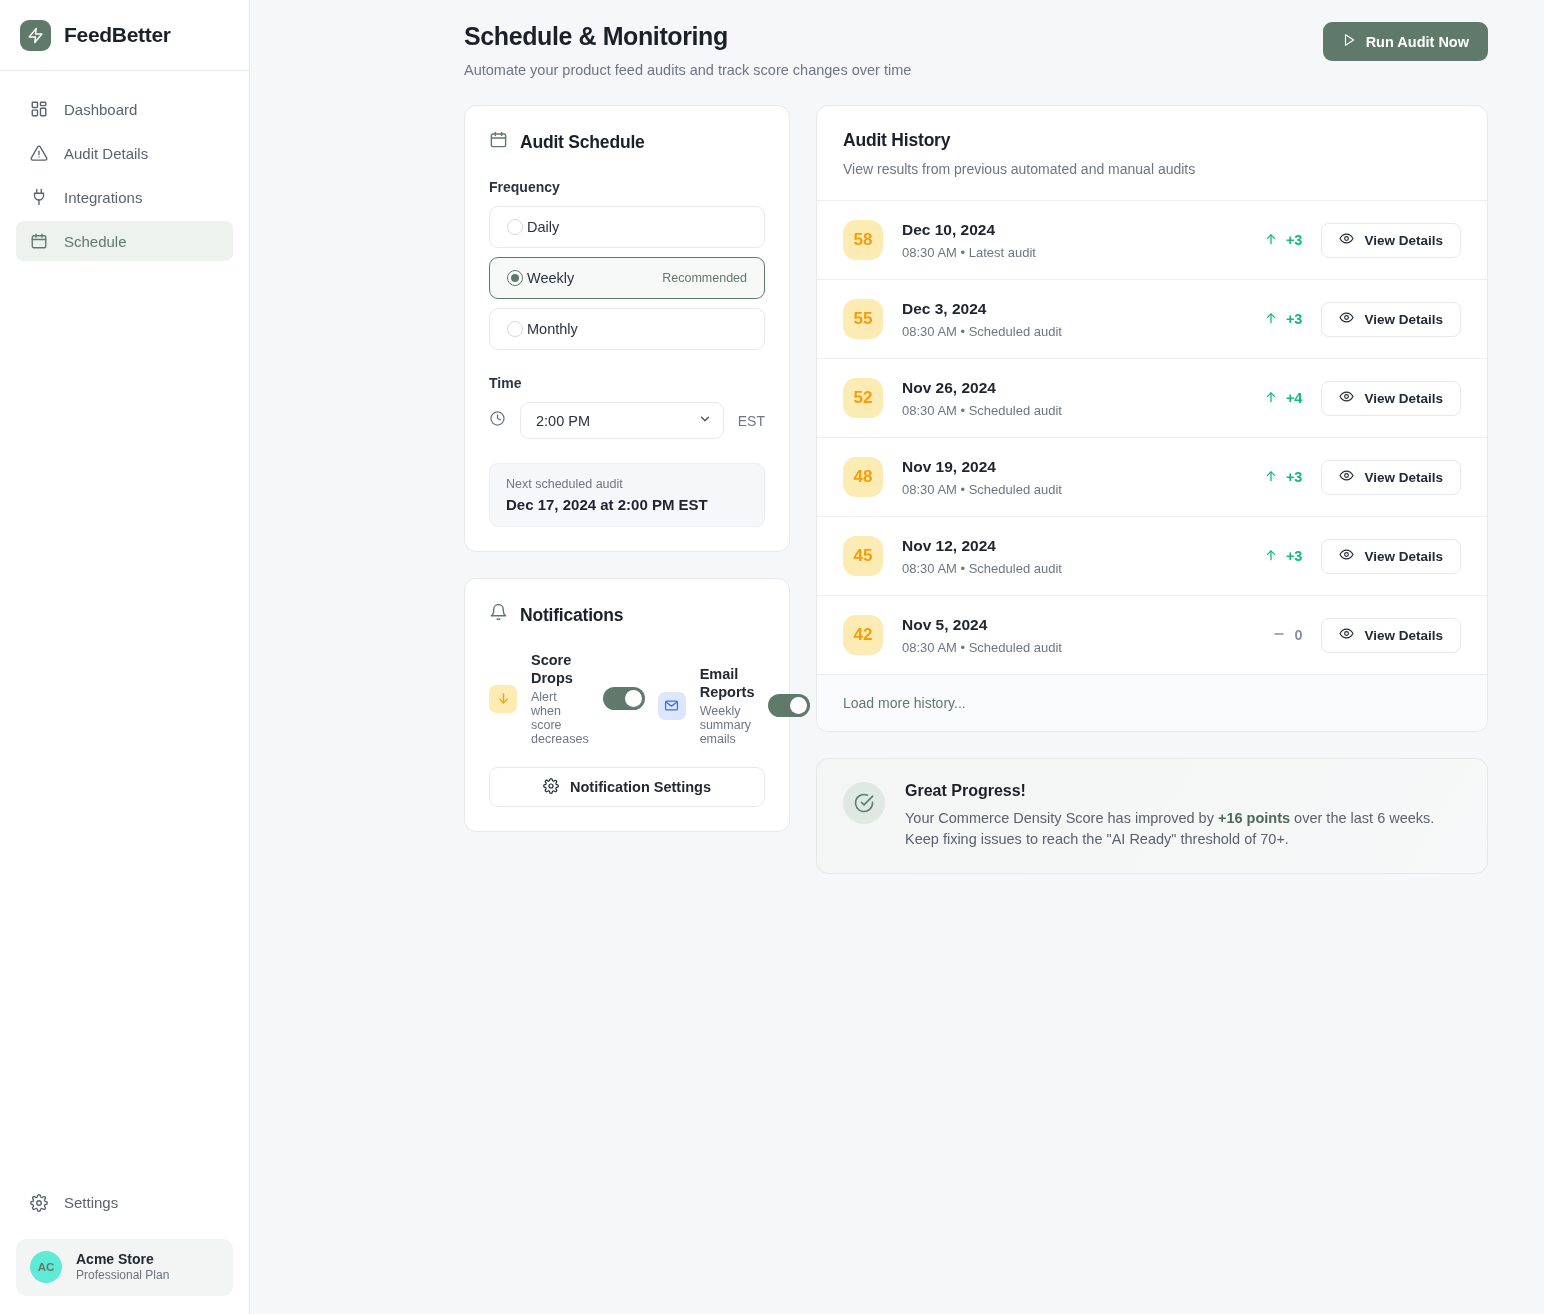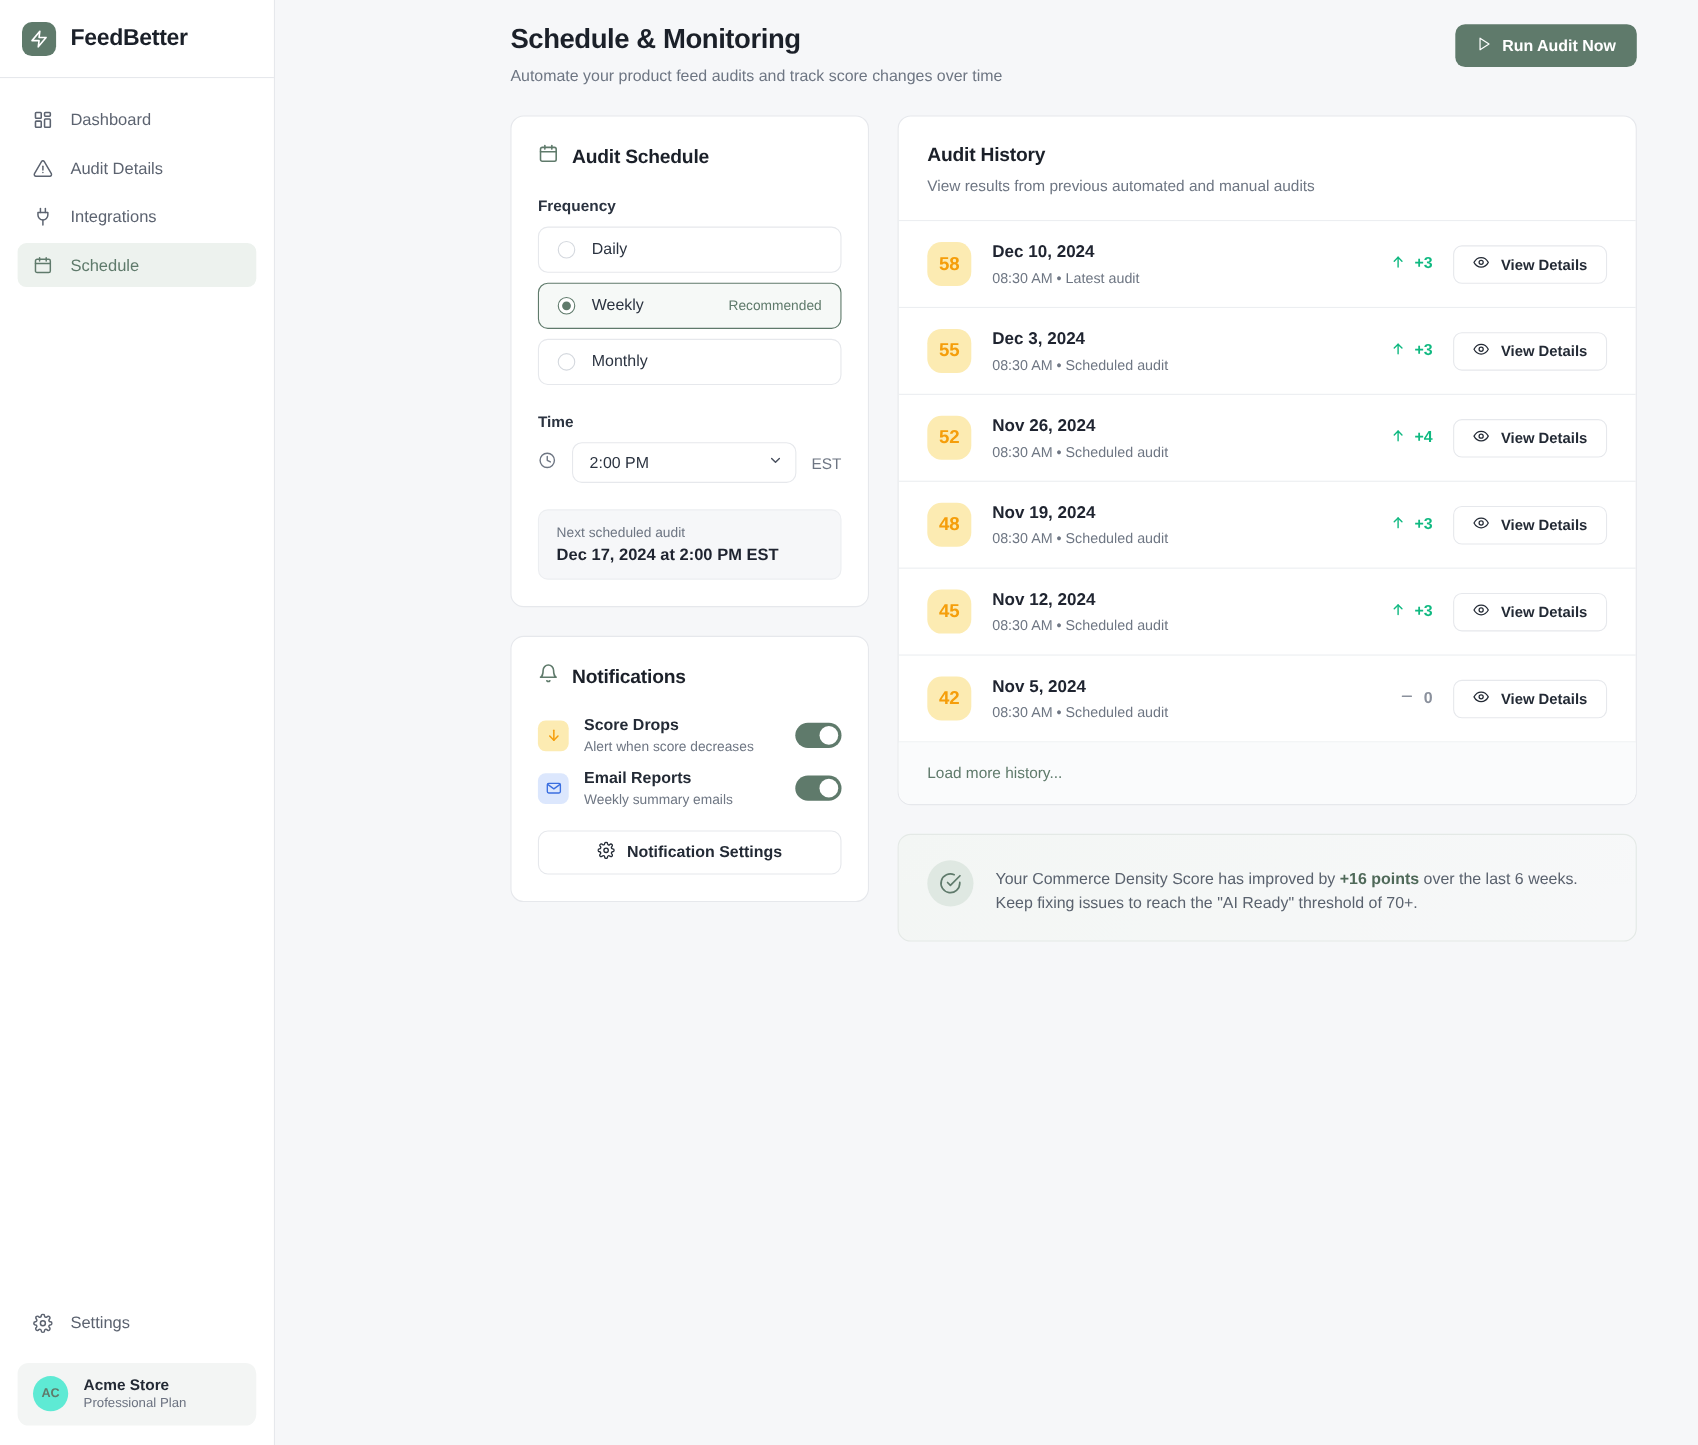--- a/index.html
+++ b/index.html
@@ -102,21 +102,21 @@
   .card{background:var(--card);border:1px solid var(--border);border-radius:12px;}
   .card-pad{padding:24px;}
   .card-title{
     display:flex;align-items:center;gap:12px;
     font-size:17.5px;font-weight:bold;color:#1B2029;letter-spacing:-0.2px;
   }
 
   .field-label{font-size:14px;font-weight:bold;color:#2B3340;margin:25px 0 11px 0;}
   .radio-list{display:flex;flex-direction:column;gap:9px;}
   .radio-row{
-    display:flex;align-items:center;gap:15px;
+    display:flex;align-items:center;gap:4px;
     height:42px;padding:0 17px;
     border:1px solid var(--border);border-radius:9px;
     font-size:14.5px;color:#2B3340;cursor:pointer;background:#fff;
   }
   .radio-row.selected{border:1.5px solid var(--sage);background:#F6F9F7;}
   .radio-dot{
     width:16px;height:16px;border-radius:50%;
     border:1.5px solid #D4D8DE;flex:none;background:#fff;
     display:flex;align-items:center;justify-content:center;
   }
@@ -138,21 +138,21 @@
   .sel-chev{position:absolute;right:12px;top:50%;transform:translateY(-50%);pointer-events:none;}
   .tz{font-size:14px;color:#6E7683;}
 
   .next-box{
     margin-top:24px;background:#F6F7F9;border:1px solid var(--border-soft);
     border-radius:9px;padding:13px 16px;
   }
   .next-label{font-size:12.5px;color:#6E7683;}
   .next-value{font-size:15px;font-weight:bold;color:#1F2430;margin-top:5px;}
 
-  .notif-list{margin-top:24px;display:flex;flex-direction:column;gap:13px;}
+  .notif-list{margin-top:24px;display:flex;flex-direction:row;gap:13px;align-items:flex-end;}
   .notif-row{display:flex;align-items:center;gap:14px;}
   .notif-ic{
     width:28px;height:28px;border-radius:7px;flex:none;
     display:flex;align-items:center;justify-content:center;
   }
   .notif-ic.amber{background:var(--amber-bg);}
   .notif-ic.blue{background:var(--blue-bg);}
   .notif-txt{flex:1;min-width:0;}
   .notif-title{font-size:14.5px;font-weight:bold;color:#232A35;line-height:1.25;}
   .notif-desc{font-size:12.5px;color:#6E7683;margin-top:3px;}
@@ -583,20 +583,21 @@
         </section>
 
         <section class="progress-panel">
           <span class="prog-ic">
             <svg width="22" height="22" viewBox="0 0 24 24" fill="none" stroke="#5F7A6B" stroke-width="1.7" stroke-linecap="round" stroke-linejoin="round">
                 <path d="M21.3 11.1V12a9.3 9.3 0 1 1-5.5-8.5"></path>
                 <polyline points="21.5 4.5 12 14 9.2 11.2"></polyline>
               </svg>
           </span>
           <span>
+            <div class="prog-title">Great Progress!</div>
             <div class="prog-body">
               <span>Your Commerce Density Score has improved by </span><b>+16 points</b><span> over the last 6 weeks. Keep fixing issues to reach the "AI Ready" threshold of 70+.</span>
             </div>
           </span>
         </section>
       </div>
     </div>
   </main>
 </div>
 

